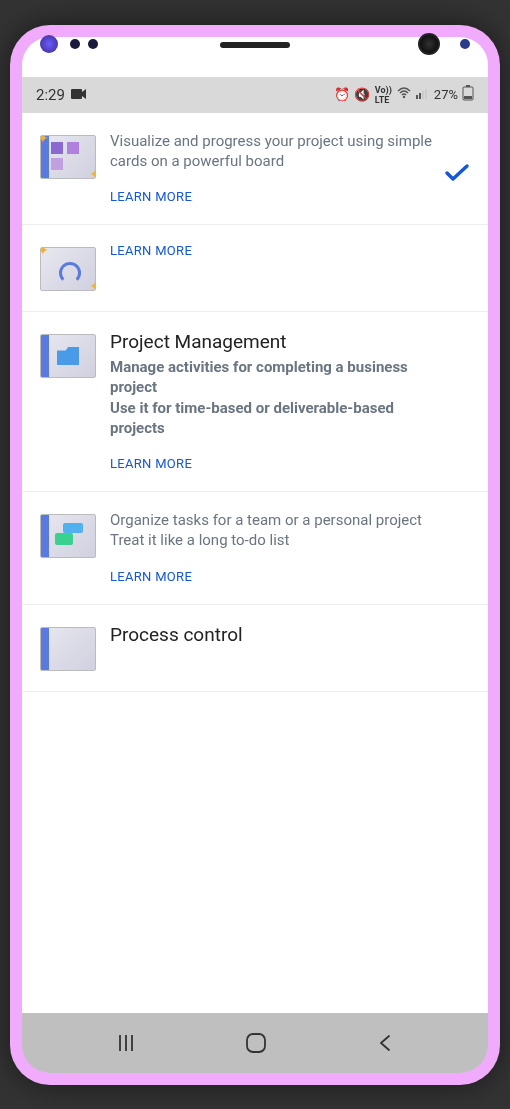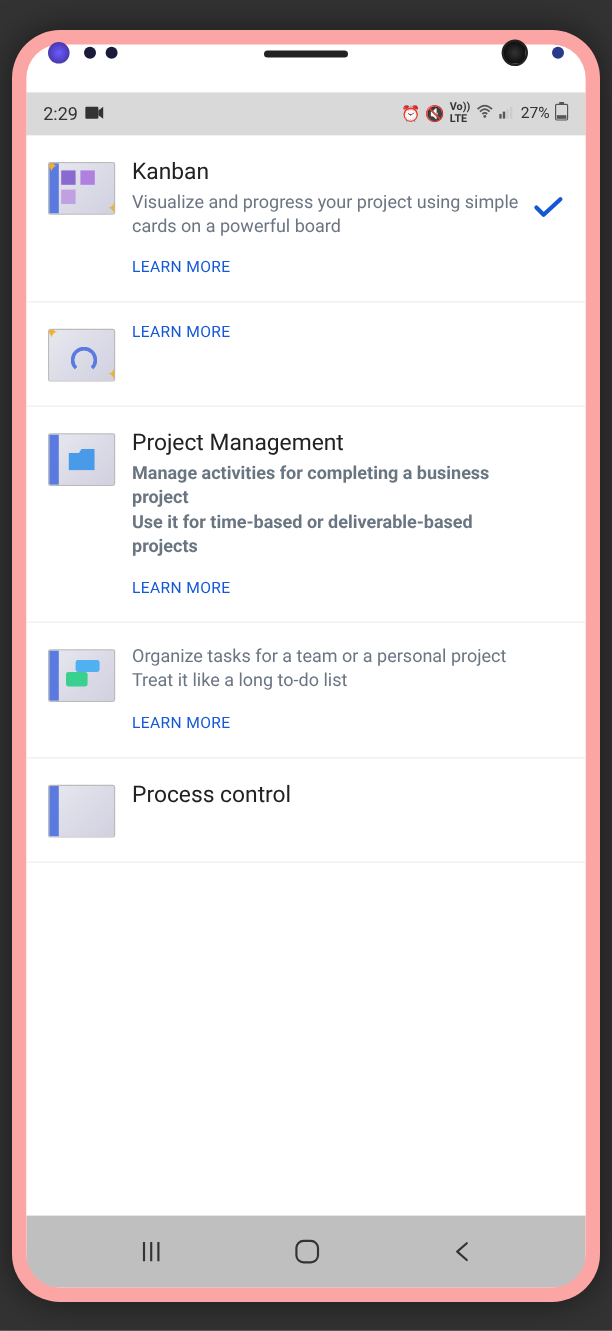--- a/index.html
+++ b/index.html
@@ -8,21 +8,21 @@
       height: 1109px;
       background: #333;
       font-family: -apple-system, BlinkMacSystemFont, "Segoe UI", Roboto, sans-serif;
       display: flex;
       align-items: center;
       justify-content: center;
     }
     .phone-frame {
       width: 490px;
       height: 1060px;
-      background: #fca5a5;
+      background: #f0abfc;
       border-radius: 40px;
       padding: 12px;
       box-shadow: 0 0 30px rgba(0,0,0,0.5);
       position: relative;
     }
     .phone-inner {
       width: 100%;
       height: 100%;
       background: #fff;
       border-radius: 28px;
@@ -293,21 +293,20 @@
 
       <div class="template-list">
 
         <div class="template-item">
           <div class="template-icon kanban">
             <div class="accent"></div>
             <span class="sparkle s1">✦</span>
               <span class="sparkle s2">✦</span>
           </div>
           <div class="template-body">
-            <div class="template-title">Kanban</div>
             <div class="template-desc">Visualize and progress your project using simple cards on a powerful board</div>
             <div class="learn-more">LEARN MORE</div>
           </div>
           <div class="check">
             <svg width="26" height="20" viewBox="0 0 26 20">
                 <path d="M3 10 L9 16 L23 3" stroke="#1558d6" stroke-width="3.5" fill="none" stroke-linecap="round" stroke-linejoin="round"></path>
               </svg>
           </div>
         </div>
 

